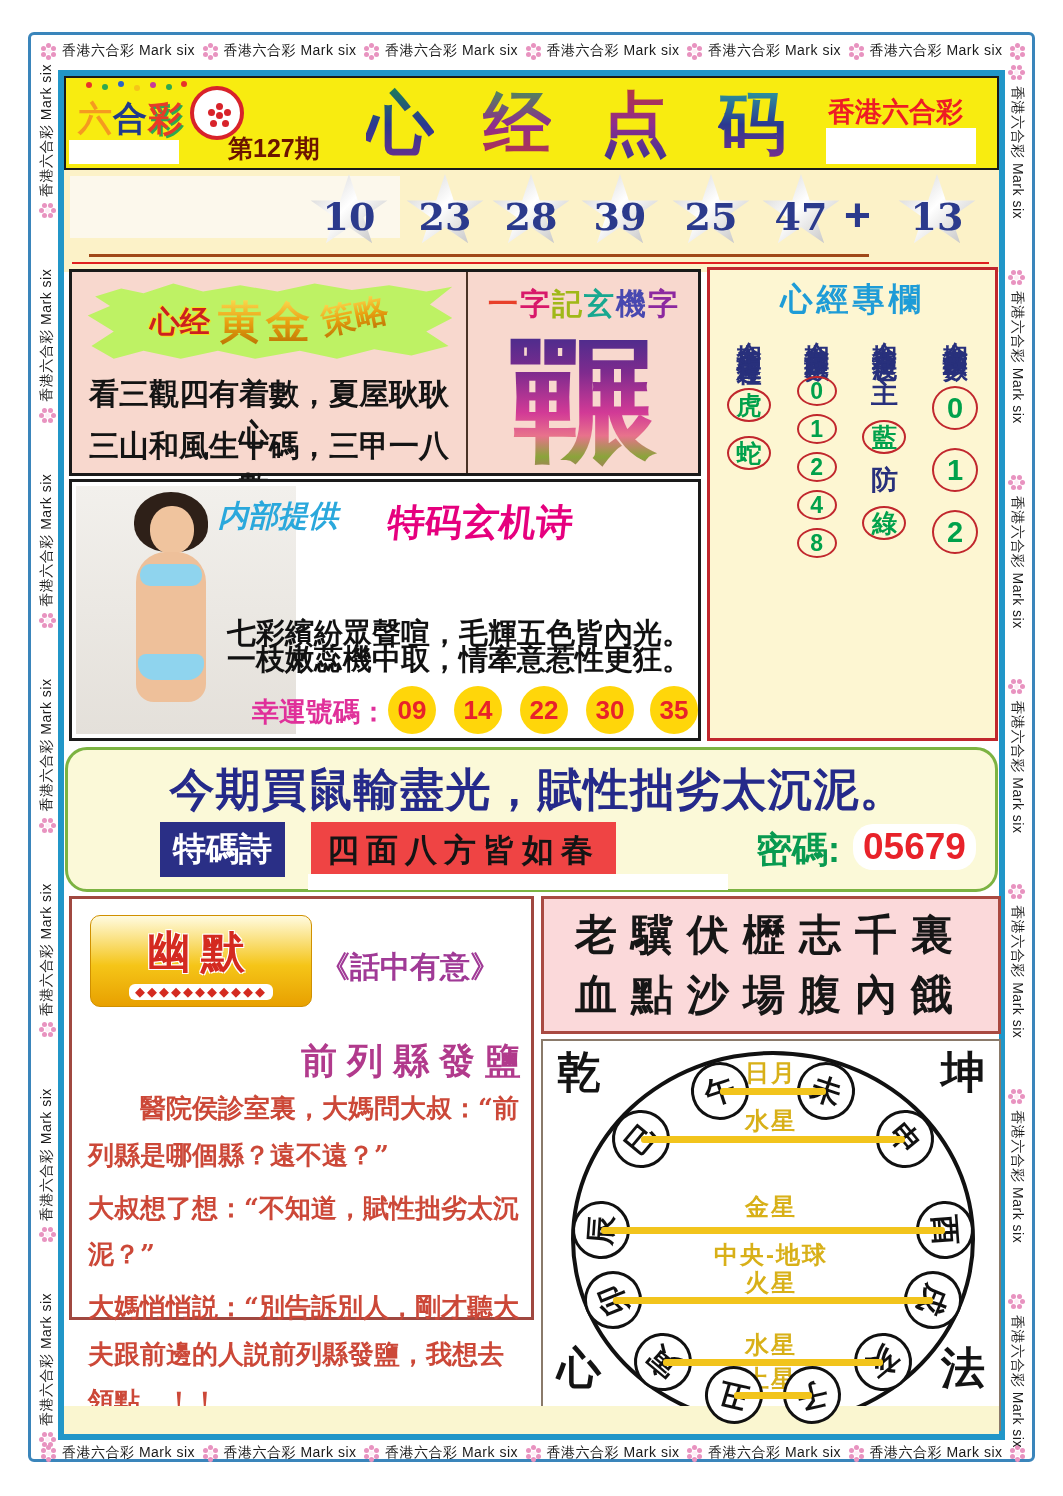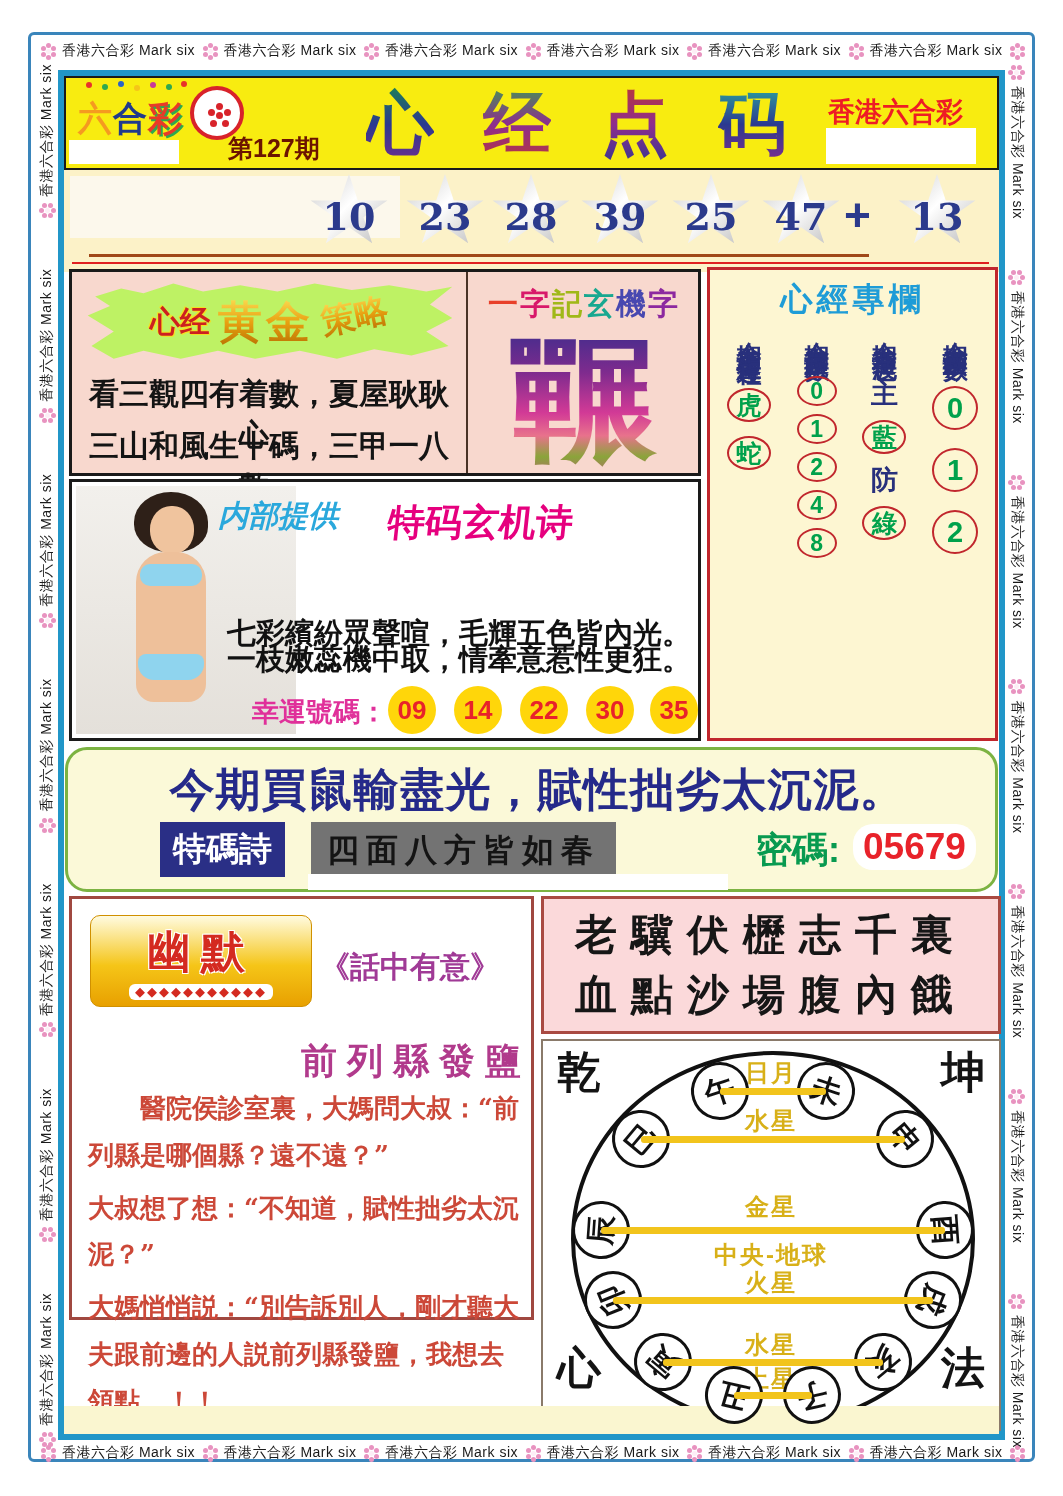--- a/index.html
+++ b/index.html
@@ -125,21 +125,21 @@
   .lucky-num { top:204px; width:48px; height:48px; border-radius:50%; background:#ffd60a;
     display:flex; align-items:center; justify-content:center; font-size:26px; font-weight:bold; color:#e8222a; }
 
   
   .banner { left:1px; top:671px; width:933px; height:145px; background:#fbf9d8;
     border:3px solid #7cb342; border-radius:22px; }
   .banner > * { position:absolute; }
   .banner-main { top:10px; width:100%; text-align:center; font-size:45px; font-weight:bold;
     color:#252a8a; letter-spacing:1px;padding-left:12px; }
   .banner-tag { left:92px; top:72px; background:#2a2f86; color:#fff; font-size:33px; font-weight:bold; padding:5px 13px; }
-  .banner-poem { left:243px; top:72px; background:#737373; color:#141414; font-size:32px; font-weight:bold;
+  .banner-poem { left:243px; top:72px; background:#ef4444; color:#141414; font-size:32px; font-weight:bold;
     font-family:"DejaVu Serif", serif; letter-spacing:7px; padding:7px 16px; }
   .pw-label { left:688px; top:76px; font-size:36px; font-weight:bold; color:#089a50; }
   .pw-value { left:785px; top:74px; font-size:37px; font-weight:bold; color:#e8222a;
     background:#fff; border-radius:20px; padding:2px 10px; }
   .banner-censor { left:240px; top:124px; width:420px; height:16px; }
 
   
   .humor-box { left:5px; top:820px; width:465px; height:424px; border:3px solid #a04840; background:#fff; }
   .humor-box > * { position:absolute; }
   .humor-logo { left:18px; top:16px; width:222px; height:92px; border-radius:10px;

